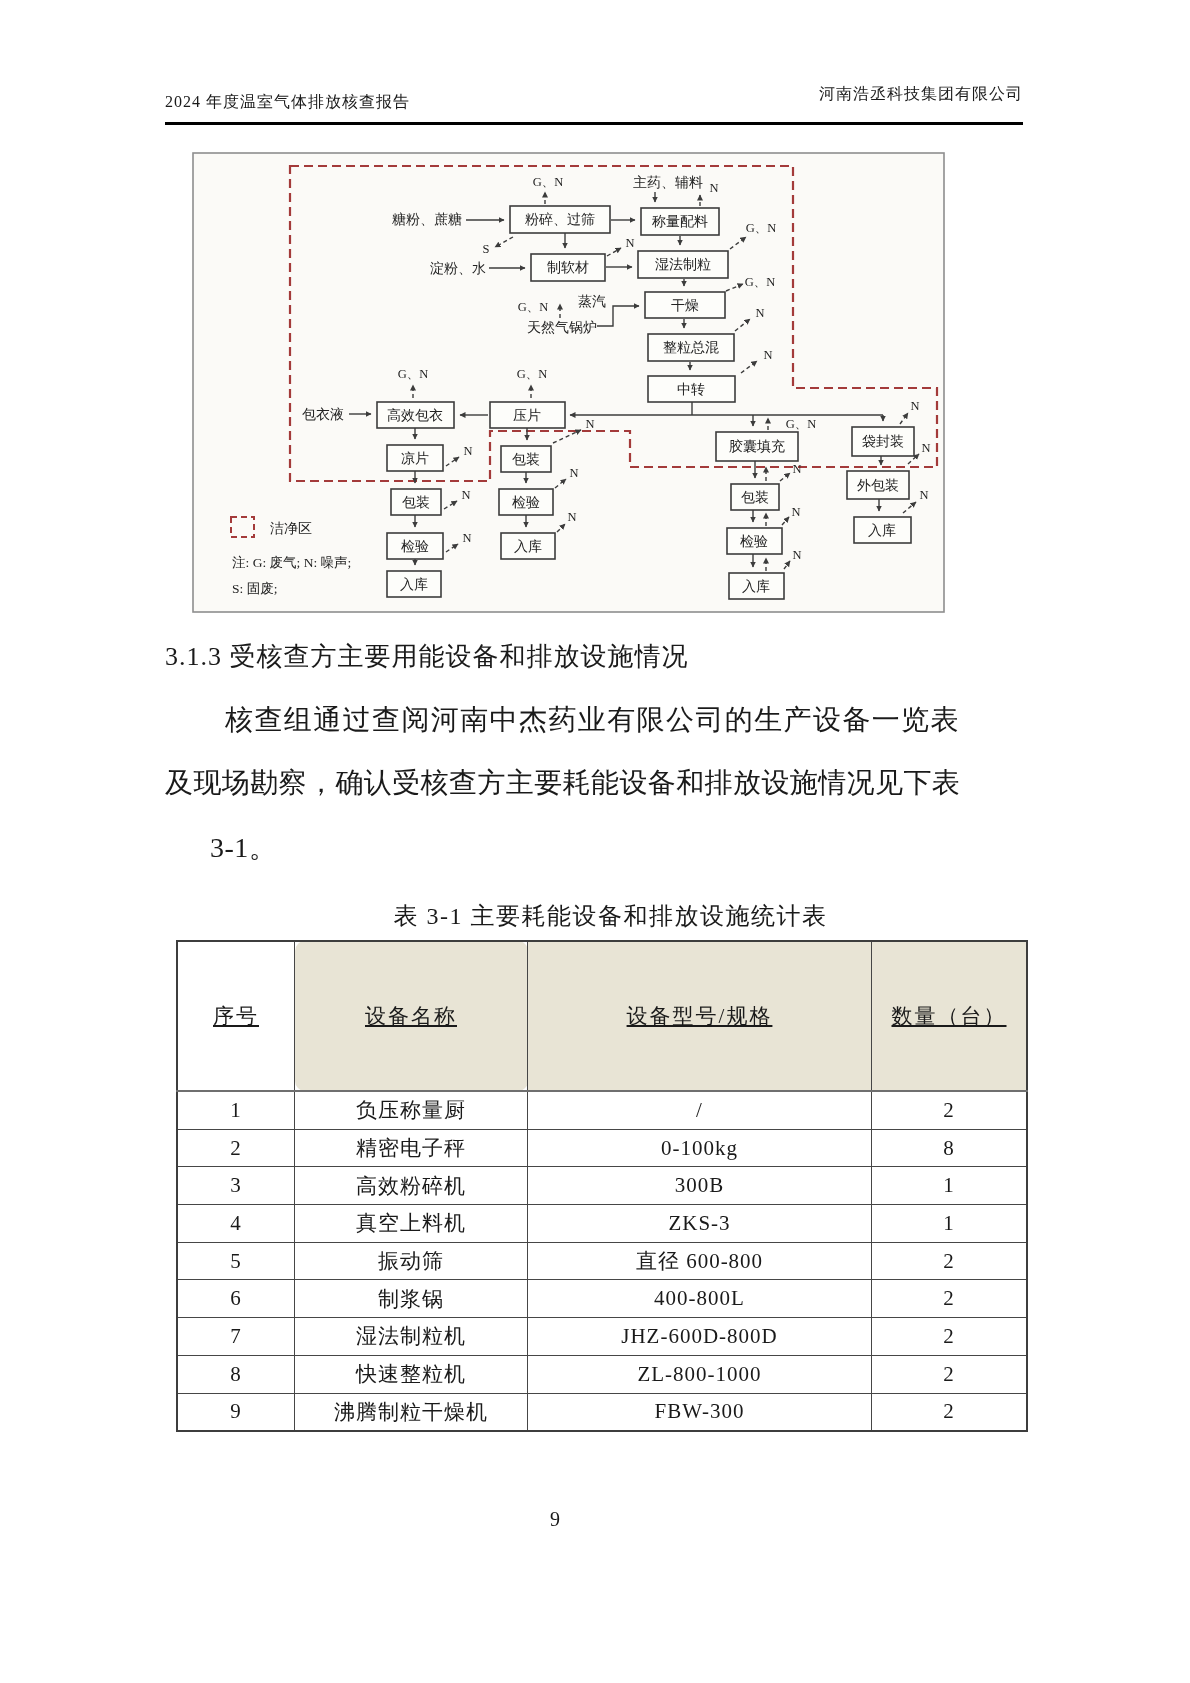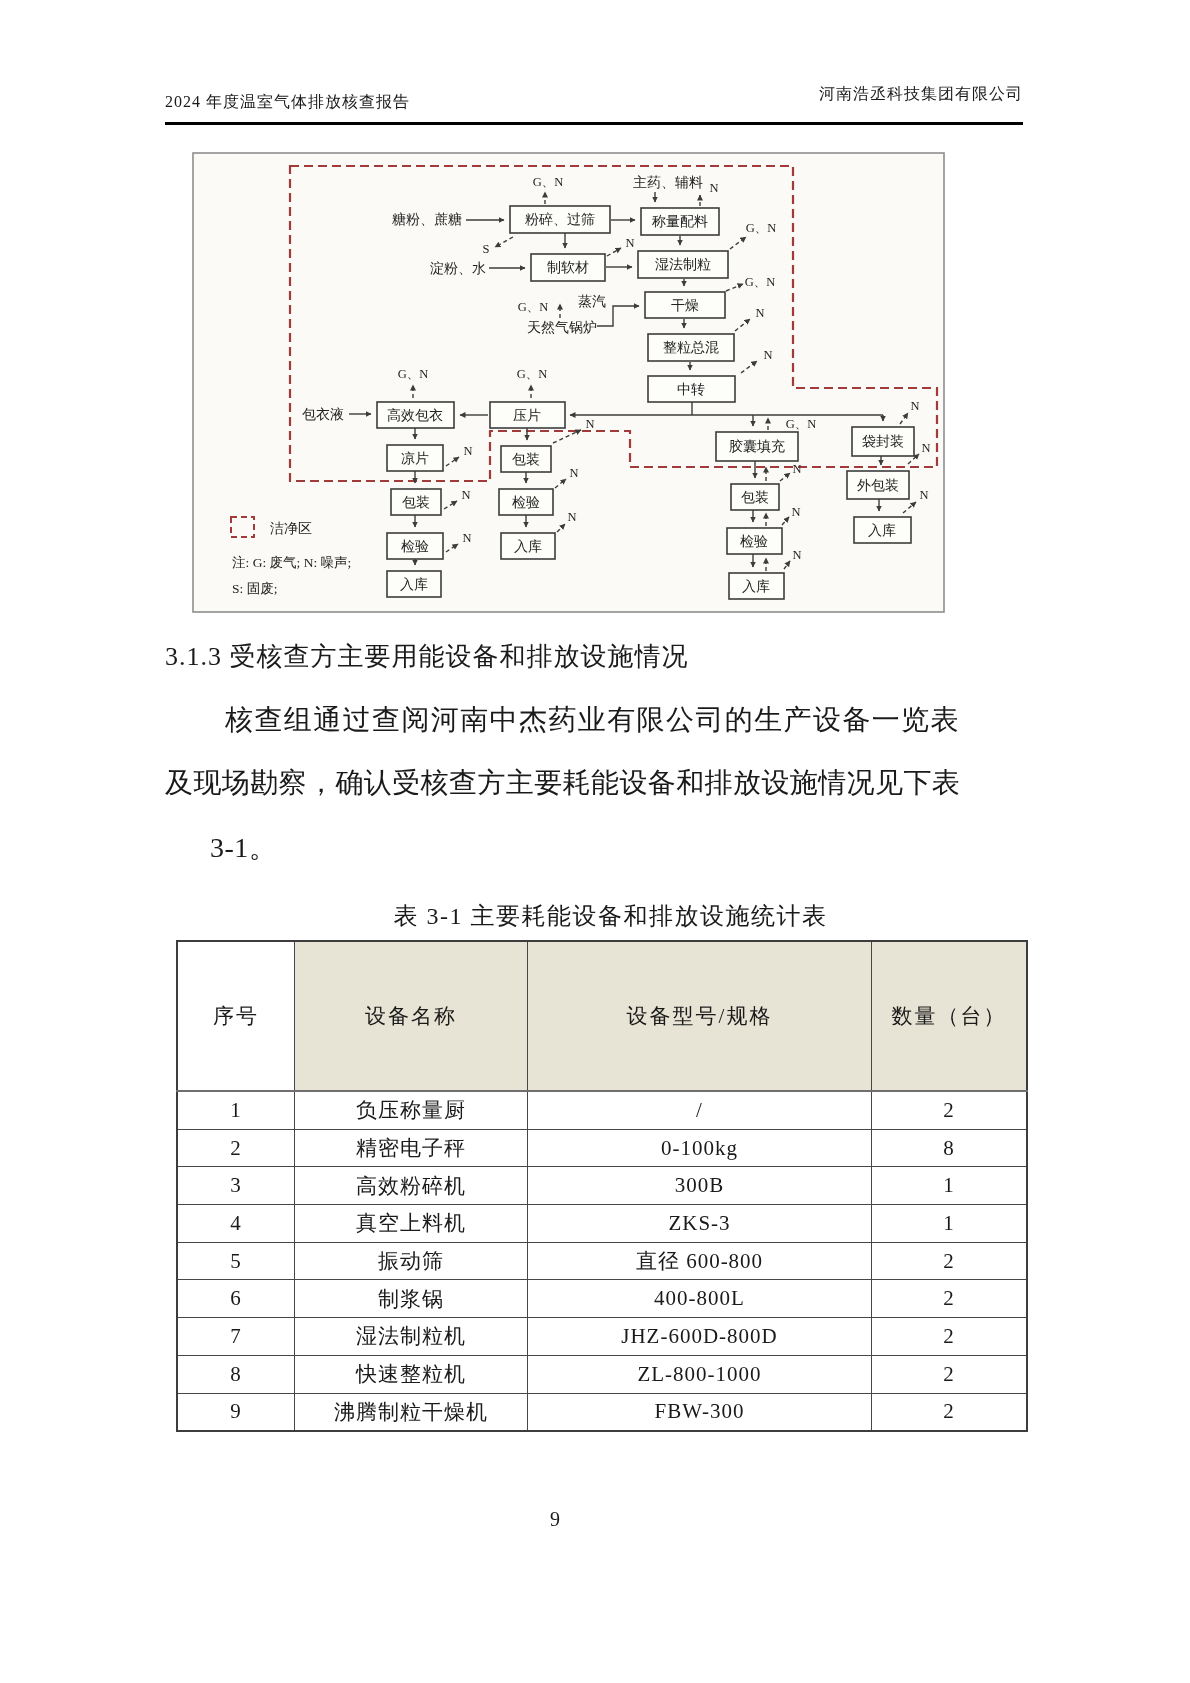--- a/index.html
+++ b/index.html
@@ -28,24 +28,24 @@
   .heading{left:165px;top:640px;font-size:26px;letter-spacing:1px;line-height:1.3;}
   .para1{left:225px;top:703px;font-size:28px;letter-spacing:1.4px;line-height:1.2;}
   .para2{left:165px;top:766px;font-size:28px;letter-spacing:0.4px;line-height:1.2;}
   .para3{left:165px;top:831px;font-size:28px;letter-spacing:0.5px;line-height:1.2;margin-left:45px;}
   .tbl-title{left:192px;top:900px;width:837px;text-align:center;font-size:24px;letter-spacing:1.5px;}
   
   .tbl-wrap{left:176px;top:940px;width:837px;}
   table{border-collapse:collapse;width:837px;table-layout:fixed;border:2.4px solid #3d3d3d;}
   th,td{border:1.3px solid #464646;text-align:center;vertical-align:middle;
         font-family:"Liberation Serif","DejaVu Serif",serif;overflow:hidden;}
-  th{height:146px;font-weight:normal;font-size:21px;letter-spacing:2px;background:#e8e4d5;border-bottom:2.2px solid #6f6f6f;}
+  th{height:146px;font-weight:normal;font-size:21px;letter-spacing:2px;background:#e8e4d5;border-bottom:2.2px solid #6f6f6f;text-decoration:underline;}
   th.c0{background:#ffffff;}
   td{height:34.7px;font-size:21px;letter-spacing:1px;}
-  .c0{width:114px;} .c1{width:230px;} .c2{width:341px;} .c3{width:152px;}
+  .c0{width:114px;} .c1{width:230px;border-radius:10px;} .c2{width:341px;} .c3{width:152px;}
   .pagenum{left:540px;top:1508px;width:30px;text-align:center;font-size:20px;}
 </style>
 </head>
 <body>
 
 <div class="abs hdr-left">2024 年度温室气体排放核查报告</div>
 <div class="abs hdr-right">河南浩丞科技集团有限公司</div>
 <div class="abs hdr-rule"></div>
 
 <div class="abs scan">

